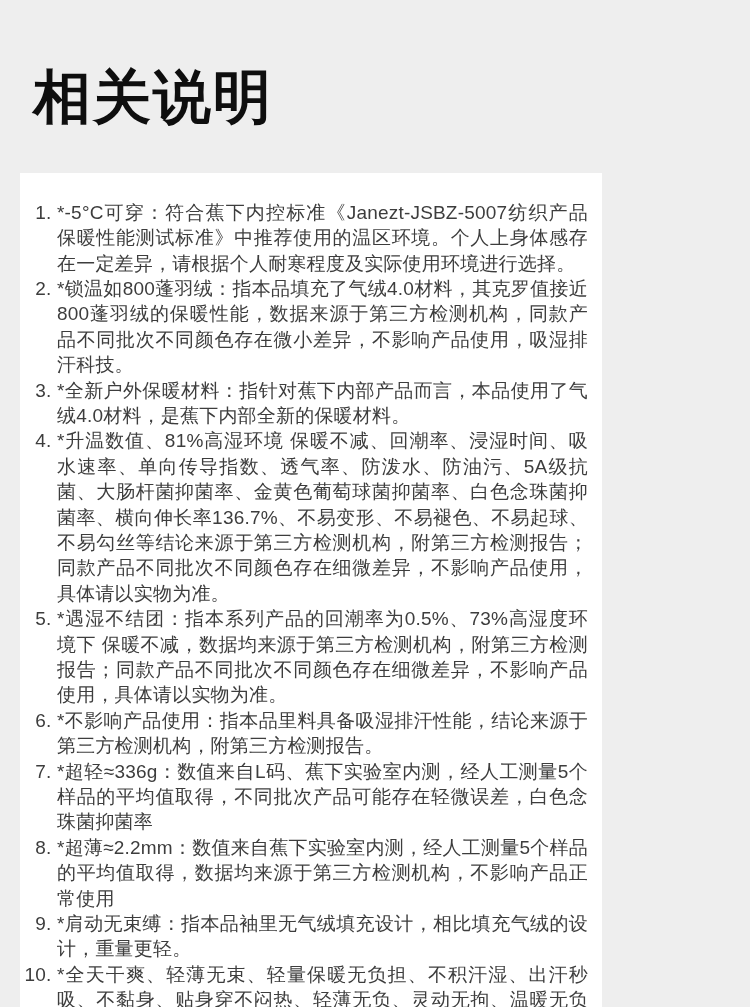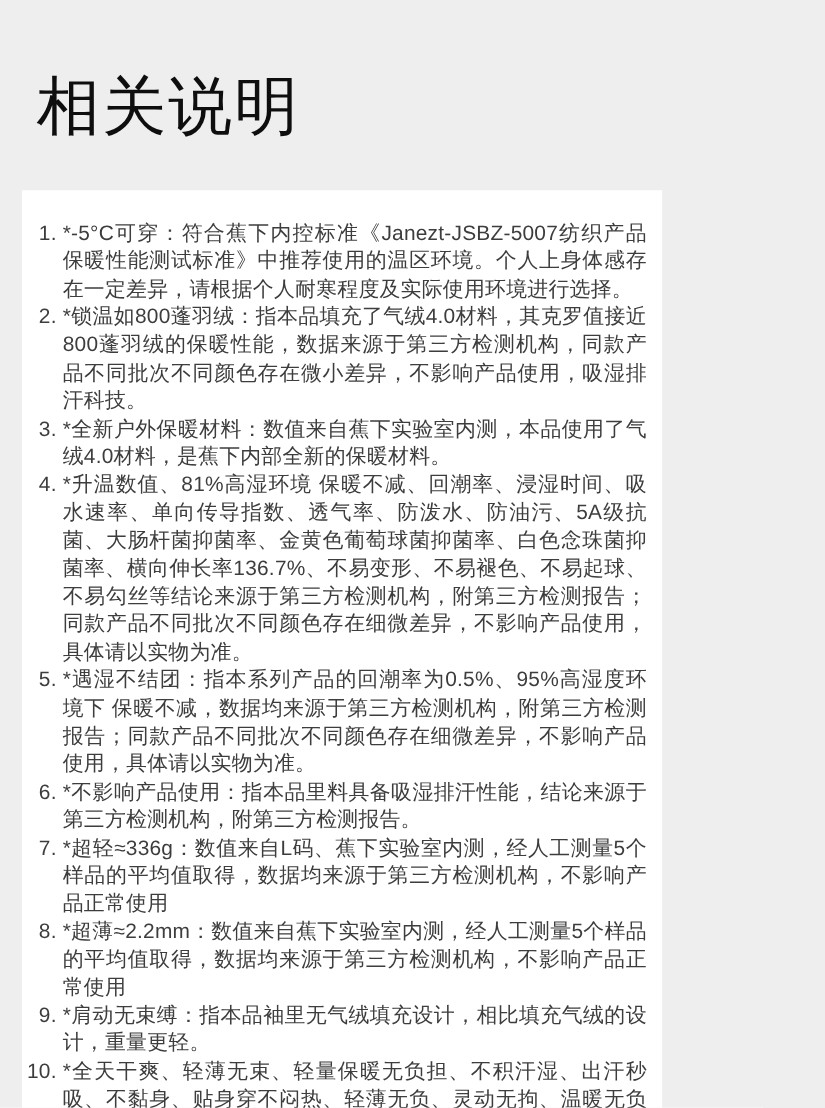--- a/index.html
+++ b/index.html
@@ -10,21 +10,21 @@
     width: 750px;
     height: 1007px;
     background: #eeeeee;
     font-family: "Liberation Sans", "DejaVu Sans", sans-serif;
     overflow: hidden;
   }
   .page-title {
     margin: 64px 0 0 33px;
     font-size: 58px;
     line-height: 1.15;
-    font-weight: normal;
+    font-weight: bold;
     letter-spacing: 2px;
     color: #0e0e0e;
   }
   .notes-card {
     margin: 42px 20px 0 20px;
     width: 582px;
     box-sizing: border-box;
     background: #ffffff;
     padding: 27px 14px 16px 0;
   }
@@ -45,22 +45,22 @@
 </style>
 </head>
 <body>
 
 <h1 class="page-title">相关说明</h1>
 
 <div class="notes-card">
   <ol class="notes-list">
       <li class="note-item">*-5°C可穿：符合蕉下内控标准《Janezt-JSBZ-5007纺织产品保暖性能测试标准》中推荐使用的温区环境。个人上身体感存在一定差异，请根据个人耐寒程度及实际使用环境进行选择。</li>
       <li class="note-item">*锁温如800蓬羽绒：指本品填充了气绒4.0材料，其克罗值接近800蓬羽绒的保暖性能，数据来源于第三方检测机构，同款产品不同批次不同颜色存在微小差异，不影响产品使用，吸湿排汗科技。</li>
-      <li class="note-item">*全新户外保暖材料：数值来自蕉下实验室内测，本品使用了气绒4.0材料，是蕉下内部全新的保暖材料。</li>
+      <li class="note-item">*全新户外保暖材料：指针对蕉下内部产品而言，本品使用了气绒4.0材料，是蕉下内部全新的保暖材料。</li>
       <li class="note-item">*升温数值、81%高湿环境 保暖不减、回潮率、浸湿时间、吸水速率、单向传导指数、透气率、防泼水、防油污、5A级抗菌、大肠杆菌抑菌率、金黄色葡萄球菌抑菌率、白色念珠菌抑菌率、横向伸长率136.7%、不易变形、不易褪色、不易起球、不易勾丝等结论来源于第三方检测机构，附第三方检测报告；同款产品不同批次不同颜色存在细微差异，不影响产品使用，具体请以实物为准。</li>
-      <li class="note-item">*遇湿不结团：指本系列产品的回潮率为0.5%、95%高湿度环境下 保暖不减，数据均来源于第三方检测机构，附第三方检测报告；同款产品不同批次不同颜色存在细微差异，不影响产品使用，具体请以实物为准。</li>
+      <li class="note-item">*遇湿不结团：指本系列产品的回潮率为0.5%、73%高湿度环境下 保暖不减，数据均来源于第三方检测机构，附第三方检测报告；同款产品不同批次不同颜色存在细微差异，不影响产品使用，具体请以实物为准。</li>
       <li class="note-item">*不影响产品使用：指本品里料具备吸湿排汗性能，结论来源于第三方检测机构，附第三方检测报告。</li>
-      <li class="note-item">*超轻≈336g：数值来自L码、蕉下实验室内测，经人工测量5个样品的平均值取得，数据均来源于第三方检测机构，不影响产品正常使用</li>
+      <li class="note-item">*超轻≈336g：数值来自L码、蕉下实验室内测，经人工测量5个样品的平均值取得，不同批次产品可能存在轻微误差，白色念珠菌抑菌率</li>
       <li class="note-item">*超薄≈2.2mm：数值来自蕉下实验室内测，经人工测量5个样品的平均值取得，数据均来源于第三方检测机构，不影响产品正常使用</li>
       <li class="note-item">*肩动无束缚：指本品袖里无气绒填充设计，相比填充气绒的设计，重量更轻。</li>
       <li class="note-item">*全天干爽、轻薄无束、轻量保暖无负担、不积汗湿、出汗秒吸、不黏身、贴身穿不闷热、轻薄无负、灵动无拘、温暖无负担、肩动无束缚、打造直肩感、伸展不拉扯、包容多种身材、免去反复换洗、一擦即净、抗皱一抹平、内搭叠穿不臃肿等使用体验：结论来源于蕉下实验室内测，主观评价仅供参考，实际效果因人而异 。</li>
     </ol>
 </div>
 
 </body></html>

